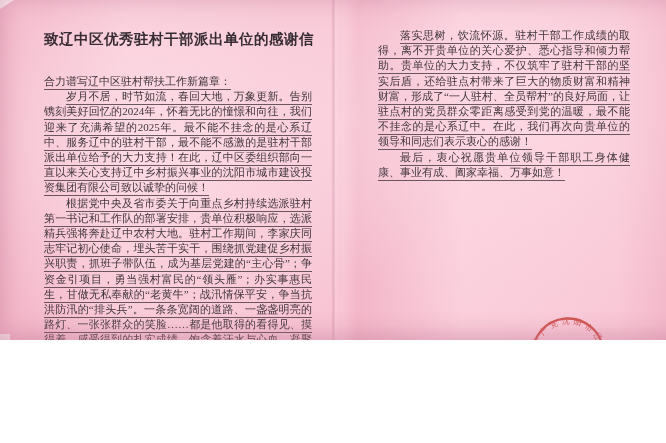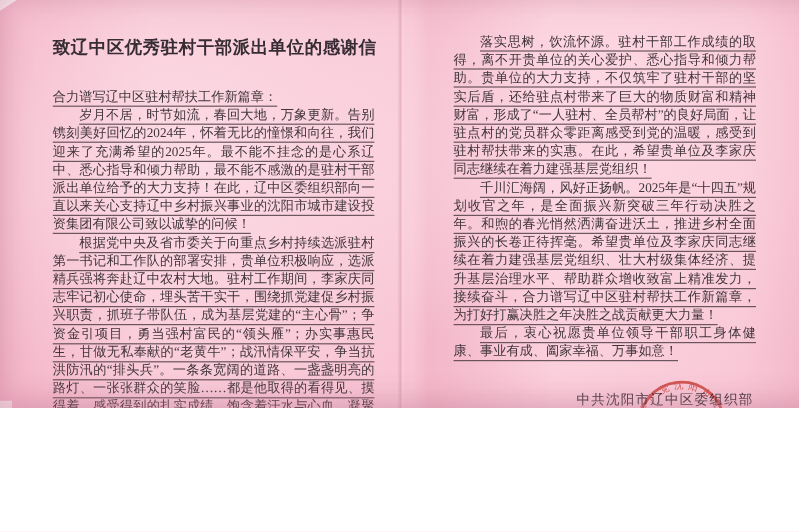--- a/index.html
+++ b/index.html
@@ -64,32 +64,30 @@
 
 <div class="scan">
   <div class="corner-tl"></div>
   <div class="corner-bl"></div>
   <div class="seam"></div>
 
   <div class="page page-left">
     <h1 class="letter-title">致辽中区优秀驻村干部派出单位的感谢信</h1>
     <div class="flow">
       <p class="body-text salutation">合力谱写辽中区驻村帮扶工作新篇章：</p>
-      <p class="body-text para">岁月不居，时节如流，春回大地，万象更新。告别镌刻美好回忆的2024年，怀着无比的憧憬和向往，我们迎来了充满希望的2025年。最不能不挂念的是心系辽中、悉心指导和倾力帮助，最不能不感激的是驻村干部派出单位给予的大力支持！在此，辽中区委组织部向一直以来关心支持辽中乡村振兴事业的沈阳市城市建设投资集团有限公司致以诚挚的问候！</p>
+      <p class="body-text para">岁月不居，时节如流，春回大地，万象更新。告别镌刻美好回忆的2024年，怀着无比的憧憬和向往，我们迎来了充满希望的2025年。最不能不挂念的是心系辽中、服务辽中的驻村干部，最不能不感激的是驻村干部派出单位给予的大力支持！在此，辽中区委组织部向一直以来关心支持辽中乡村振兴事业的沈阳市城市建设投资集团有限公司致以诚挚的问候！</p>
       <p class="body-text para">根据党中央及省市委关于向重点乡村持续选派驻村第一书记和工作队的部署安排，贵单位积极响应，选派精兵强将奔赴辽中农村大地。驻村工作期间，李家庆同志牢记初心使命，埋头苦干实干，围绕抓党建促乡村振兴职责，抓班子带队伍，成为基层党建的“主心骨”；争资金引项目，勇当强村富民的“领头雁”；办实事惠民生，甘做无私奉献的“老黄牛”；战汛情保平安，争当抗洪防汛的“排头兵”。一条条宽阔的道路、一盏盏明亮的路灯、一张张群众的笑脸……都是他取得的看得见、摸得着、感受得到的扎实成绩，饱含着汗水与心血，凝聚着智慧与力量。他以实干擦亮了“驻村第一书记”这块金字招牌，赢得了广大党员干部群众的一致好评。</p>
     </div>
   </div>
 
   <div class="page page-right">
     <div class="flow-right">
-      <p class="body-text para">落实思树，饮流怀源。驻村干部工作成绩的取得，离不开贵单位的关心爱护、悉心指导和倾力帮助。贵单位的大力支持，不仅筑牢了驻村干部的坚实后盾，还给驻点村带来了巨大的物质财富和精神财富，形成了“一人驻村、全员帮村”的良好局面，让驻点村的党员群众零距离感受到党的温暖，感受到驻村帮扶带来的实惠。在此，希望贵单位及李家庆同志继续在着力建强基层党组织！</p>
-      <p class="body-text para">千川汇海阔，风好正扬帆。2025年是“十四五”规划收官之年，是全面振兴新突破三年行动决胜之年。和煦的春光悄然洒满奋进沃土，推进乡村全面振兴的长卷正待挥毫。希望贵单位及李家庆同志继续在着力建强基层党组织、壮大村级集体经济、提升基层治理水平、帮助群众增收致富上精准发力，接续奋斗，合力谱写辽中区驻村帮扶工作新篇章，为打好打赢决胜之年决胜之战贡献更大力量！</p>
+      <p class="body-text para">落实思树，饮流怀源。驻村干部工作成绩的取得，离不开贵单位的关心爱护、悉心指导和倾力帮助。贵单位的大力支持，不仅筑牢了驻村干部的坚实后盾，还给驻点村带来了巨大的物质财富和精神财富，形成了“一人驻村、全员帮村”的良好局面，让驻点村的党员群众零距离感受到党的温暖，最不能不挂念的是心系辽中。在此，我们再次向贵单位的领导和同志们表示衷心的感谢！</p>
       <p class="body-text para">最后，衷心祝愿贵单位领导干部职工身体健康、事业有成、阖家幸福、万事如意！</p>
       <div class="sig-block">
-        <p class="sig-line">中共沈阳市辽中区委组织部</p>
       </div>
     </div>
   </div>
 
   <svg class="official-seal" viewBox="0 0 100 100" aria-hidden="true">
     <circle cx="50" cy="50" r="45.5" fill="none" stroke="#cf4a3e" stroke-width="3"></circle>
     <path id="sealArc" d="M 10 66 A 42 42 0 1 1 90 66" fill="none"></path>
     <text font-size="10" fill="#cf4a3e"><textPath href="#sealArc" startOffset="2" textLength="200" lengthAdjust="spacing">中国共产党沈阳市辽中区委员会</textPath></text>
     <text x="50" y="53" font-size="24" text-anchor="middle" fill="#cf4a3e">☭</text>
     <text x="50" y="80" font-size="11.5" text-anchor="middle" fill="#cf4a3e" letter-spacing="1.5">组织部</text>

